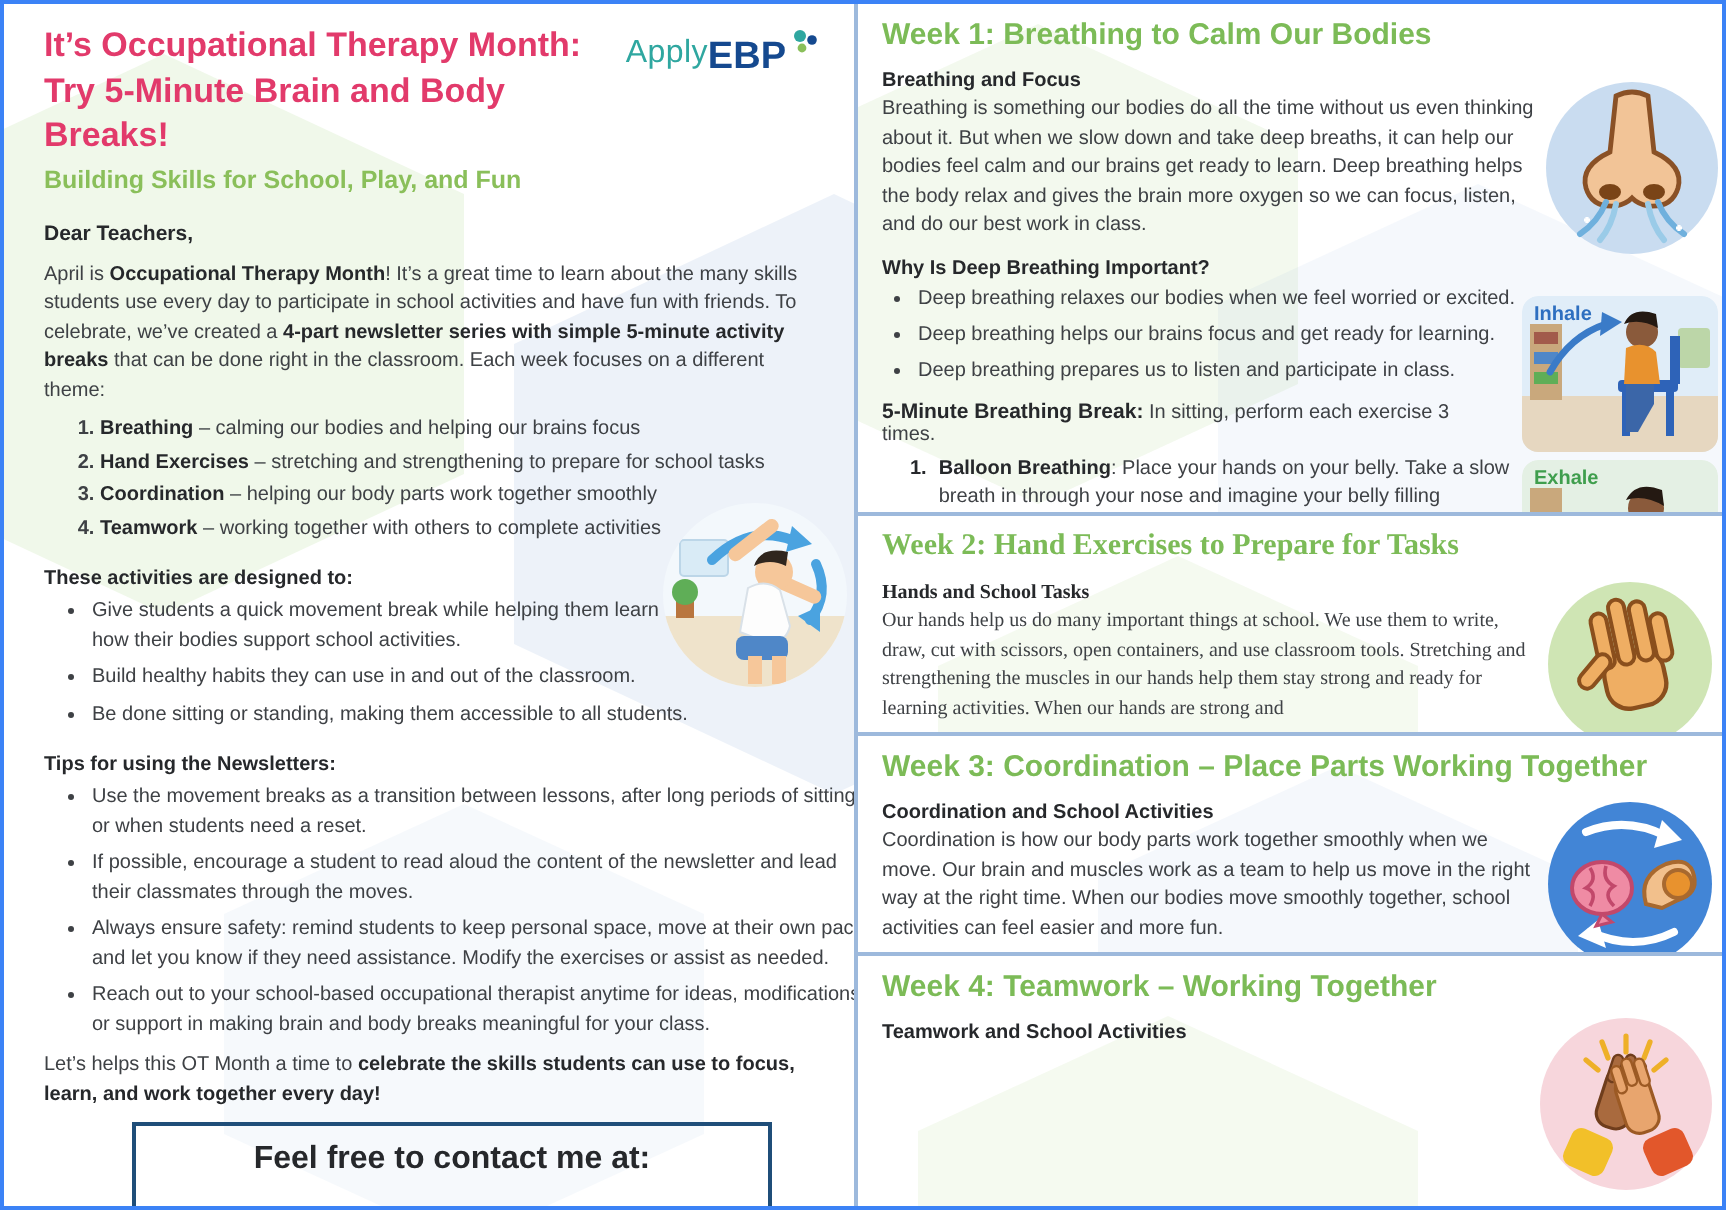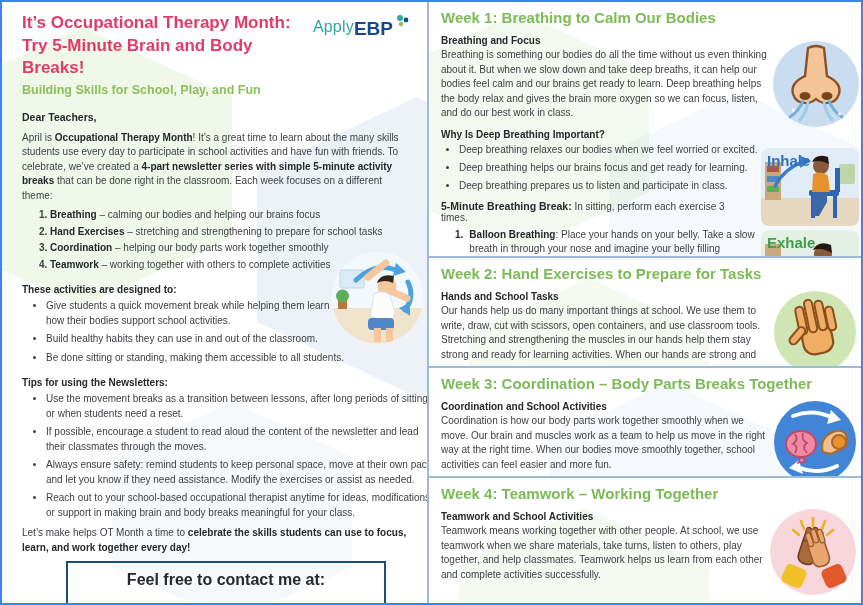--- a/index.html
+++ b/index.html
@@ -34,40 +34,40 @@
   ul.tips { width: 392px; }
   .closing { margin-top: 6px; }
   .contact-box { margin: 6px 0 0 44px; width: 320px; height: 68px; border: 2px solid #1f4e79; text-align: center; padding-top: 8px; position: relative; z-index: 1; }
   .contact-box span { font-size: 16px; font-weight: bold; color: #26282b; }
   .kid-illustration { position: absolute; top: 248px; right: 2px; z-index: 1; }
 
   
   .right-col { flex: 1; display: flex; flex-direction: column; background: #fff; }
   .week { position: relative; border-bottom: 2px solid #9db9dc; padding: 6px 12px; overflow: hidden; background: #fff; }
   .week:last-child { border-bottom: none; flex: 1; }
-  .wk1 { height: 256px; } .wk2 { height: 110px; } .wk3 { height: 110px; }
+  .wk1 { height: 256px; } .wk2 { height: 110px; font-family: Liberation Serif, serif; } .wk3 { height: 110px; }
   .week-head { font-size: 15px; font-weight: bold; color: #7cbb57; white-space: nowrap; margin: 1px 0 9px 0; position: relative; z-index: 1; }
   .sub-title { font-size: 10px; font-weight: bold; color: #26282b; margin-bottom: 2px; position: relative; z-index: 1; }
   .week .para { margin-top: 0; width: 332px; }
   .wk-bullets { margin: 3px 0 0 18px; width: 316px; position: relative; z-index: 1; }
   .wk-bullets li { font-size: 10px; line-height: 1.42; color: #3e4145; margin-bottom: 4px; }
   .break-line { margin-top: 7px; font-size: 10px; color: #3e4145; width: 292px; position: relative; z-index: 1; }
   .break-line b { font-size: 10.5px; color: #26282b; }
   .step { margin: 5px 0 0 14px; font-size: 10px; line-height: 1.42; color: #3e4145; width: 300px; display: flex; position: relative; z-index: 1; }
   .step .num { font-weight: bold; margin-right: 6px; color: #26282b; }
   .step b { color: #26282b; }
   .circle-illustration { position: absolute; z-index: 1; }
   .nose-pos { top: 38px; right: 1px; }
   .hand-pos { top: 32px; right: 4px; }
   .brain-pos { top: 32px; right: 4px; }
   .five-pos { top: 30px; right: 4px; }
 
   .breath-panel { position: absolute; top: 146px; right: 2px; width: 98px; z-index: 1; }
   .breath-card { position: relative; width: 98px; height: 78px; border-radius: 8px; overflow: hidden; margin-bottom: 4px; }
-  .breath-label { position: absolute; top: 4px; left: 6px; font-size: 15px; font-weight: bold; }
+  .breath-label { position: absolute; top: 4px; left: 6px; font-size: 10px; font-weight: bold; }
   .inhale-label { color: #2e6fc0; }
   .exhale-label { color: #3f9e4d; }
 </style>
 </head>
 <body>
 
 <div class="canvas">
 
   <div class="left-page">
     <div class="hex" style="left:-70px;top:25px;width:300px;height:280px;background:rgba(140,198,90,.13);"></div>
@@ -111,21 +111,21 @@
       </ul>
 
       <p class="bold-head">Tips for using the Newsletters:</p>
       <ul class="bullets tips">
         <li>Use the movement breaks as a transition between lessons, after long periods of sitting, or when students need a reset.</li>
         <li>If possible, encourage a student to read aloud the content of the newsletter and lead their classmates through the moves.</li>
         <li>Always ensure safety: remind students to keep personal space, move at their own pace, and let you know if they need assistance. Modify the exercises or assist as needed.</li>
         <li>Reach out to your school-based occupational therapist anytime for ideas, modifications, or support in making brain and body breaks meaningful for your class.</li>
       </ul>
 
-      <p class="para closing"><span>Let’s make helps OT Month a time to </span><b>celebrate the skills students can use to focus, learn, and work together every day!</b></p>
+      <p class="para closing"><span>Let’s helps this OT Month a time to </span><b>celebrate the skills students can use to focus, learn, and work together every day!</b></p>
 
       <div class="contact-box">
         <span>Feel free to contact me at:</span>
       </div>
     </div>
 
     <svg class="kid-illustration" width="95" height="95" viewBox="0 0 95 95">
       <defs>
           <clipPath id="kidclip">
             <circle cx="47.5" cy="47.5" r="46"></circle>
@@ -236,42 +236,41 @@
           <rect x="37" y="9" width="8" height="33" rx="4" fill="#efae63" stroke="#8a4f1d" stroke-width="2"></rect>
           <rect x="47" y="12" width="8" height="30" rx="4" fill="#efae63" stroke="#8a4f1d" stroke-width="2"></rect>
           <rect x="56" y="20" width="8" height="24" rx="4" fill="#efae63" stroke="#8a4f1d" stroke-width="2"></rect>
           <rect x="14" y="38" width="20" height="8" rx="4" fill="#efae63" stroke="#8a4f1d" stroke-width="2" transform="rotate(-38 24 42)"></rect>
         </g>
       </svg>
     </section>
 
     <section class="week wk3">
       <div class="hex" style="left:120px;top:15px;width:240px;height:220px;background:rgba(130,165,215,.08);"></div>
-      <h2 class="week-head">Week 3: Coordination – Body Parts Breaks Together</h2>
+      <h2 class="week-head">Week 3: Coordination – Place Parts Working Together</h2>
       <p class="sub-title">Coordination and School Activities</p>
       <p class="para" style="position:relative;z-index:1;">Coordination is how our body parts work together smoothly when we move. Our brain and muscles work as a team to help us move in the right way at the right time. When our bodies move smoothly together, school activities can feel easier and more fun.</p>
       <svg class="circle-illustration brain-pos" width="84" height="84" viewBox="0 0 84 84">
         <circle cx="42" cy="42" r="41" fill="#4285d6"></circle>
         <path d="M20 16 q20 -8 40 2" stroke="#ffffff" stroke-width="4" fill="none" stroke-linecap="round"></path>
         <polygon points="58,10 68,20 54,24" fill="#ffffff"></polygon>
         <path d="M64 66 q-20 10 -42 0" stroke="#ffffff" stroke-width="4" fill="none" stroke-linecap="round"></path>
         <polygon points="26,60 16,68 30,74" fill="#ffffff"></polygon>
         <ellipse cx="28" cy="44" rx="15" ry="13" fill="#ef8ba4" stroke="#c2486b" stroke-width="2"></ellipse>
         <path d="M22 34 q4 6 -2 10 q6 2 2 9 M30 33 q-2 7 4 10 q-6 4 0 10" stroke="#c2486b" stroke-width="1.8" fill="none"></path>
         <path d="M28 57 l-3 6 l8 -2 z" fill="#ef8ba4" stroke="#c2486b" stroke-width="1.5"></path>
         <path d="M50 52 q-4 -14 10 -20 q12 -4 14 6 q2 9 -8 12 l-8 4 z" fill="#f2c08c" stroke="#a8692f" stroke-width="2"></path>
         <circle cx="66" cy="42" r="7" fill="#e8922e" stroke="#a8692f" stroke-width="2"></circle>
       </svg>
     </section>
 
     <section class="week wk4">
       <div class="hex" style="left:30px;top:30px;width:250px;height:230px;background:rgba(140,198,90,.09);"></div>
       <h2 class="week-head">Week 4: Teamwork – Working Together</h2>
       <p class="sub-title">Teamwork and School Activities</p>
-      <p class="para" style="position:relative;z-index:1;">Teamwork means working together with other people. At school, we use teamwork when we share materials, take turns, listen to others, play together, and help classmates. Teamwork helps us learn from each other and complete activities successfully.</p>
       <svg class="circle-illustration five-pos" width="88" height="88" viewBox="0 0 88 88">
         <circle cx="44" cy="44" r="43" fill="#f7d6dc"></circle>
         <g stroke="#eeb028" stroke-width="2.6" stroke-linecap="round">
           <line x1="44" y1="10" x2="44" y2="18"></line>
           <line x1="32" y1="13" x2="35" y2="21"></line>
           <line x1="56" y1="13" x2="53" y2="21"></line>
           <line x1="24" y1="22" x2="30" y2="27"></line>
           <line x1="64" y1="22" x2="58" y2="27"></line>
         </g>
         <g transform="rotate(18 38 46)">

